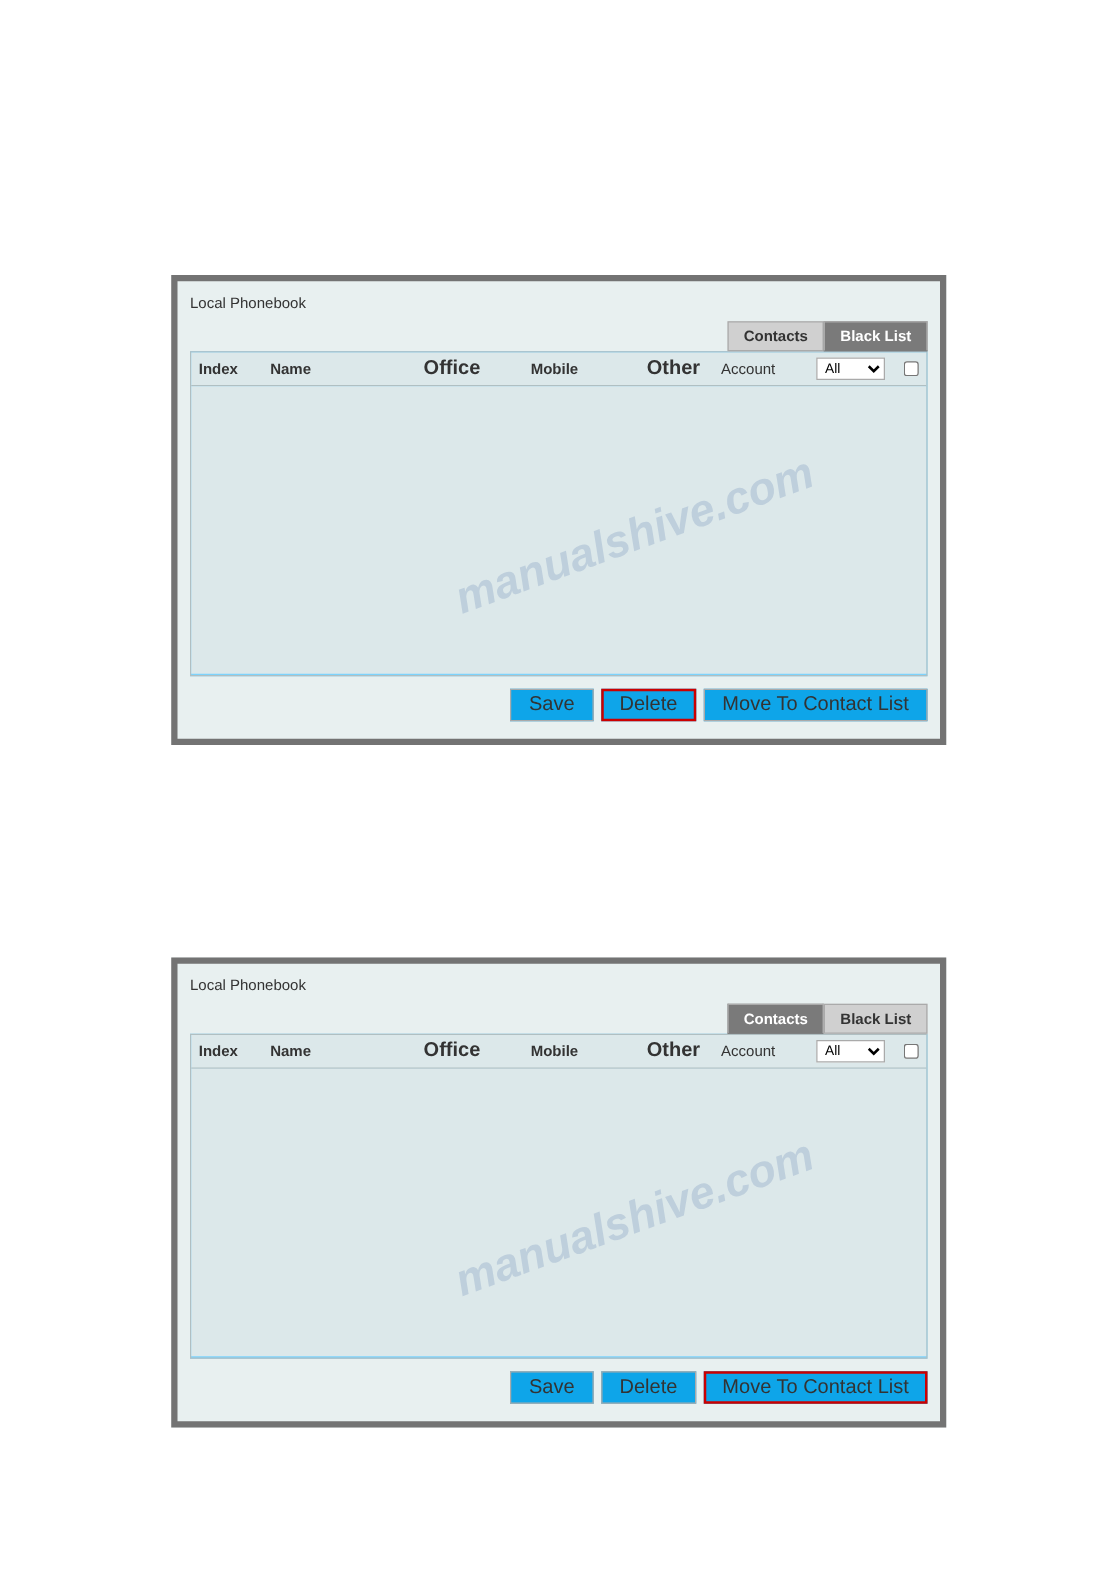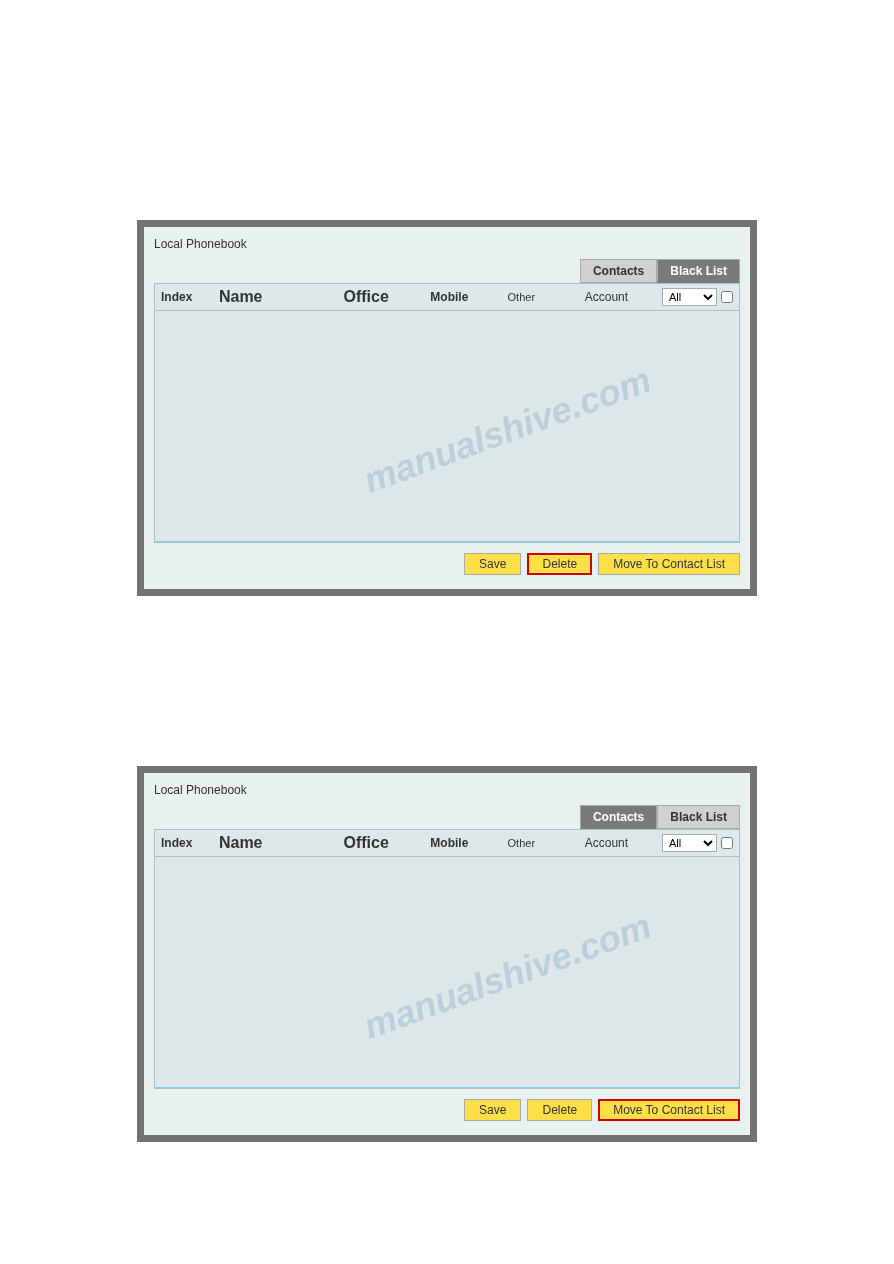--- a/index.html
+++ b/index.html
@@ -38,21 +38,21 @@
       margin-top: 220px;
     }
 
     .bottom-section {
       margin-top: 170px;
     }
 
     .phonebook-panel {
       width: 620px;
       background: #e8f0f0;
-      border: 7px solid #737373;
+      border: 5px solid #737373;
       padding: 10px;
     }
 
     .panel-title {
       font-size: 12px;
       color: #333;
       margin-bottom: 8px;
       font-weight: normal;
     }
 
@@ -100,51 +100,52 @@
 
     .col-index {
       width: 60px;
       font-weight: bold;
       font-size: 12px;
     }
 
     .col-name {
       width: 129px;
       font-weight: bold;
-      font-size: 16px;
+      font-size: 12px;
     }
 
     .col-office {
       width: 90px;
       font-weight: bold;
       font-size: 16px;
     }
 
     .col-mobile {
       width: 80px;
       font-weight: bold;
       font-size: 12px;
     }
 
     .col-other {
       width: 80px;
-      font-weight: normal;
-      font-size: 11px;
+      font-weight: bold;
+      font-size: 16px;
+      text-align: center;
     }
 
     .col-account {
       width: 80px;
       font-weight: normal;
       font-size: 12px;
     }
 
     .col-filter {
       display: flex;
       align-items: center;
-      gap: 4px;
+      gap: 15px;
       margin-left: auto;
     }
 
     .filter-select {
       font-size: 11px;
       padding: 1px 2px;
       border: 1px solid #aaa;
       background: #fff;
       width: 55px;
     }
@@ -177,23 +178,23 @@
       display: flex;
       justify-content: flex-end;
       align-items: center;
       gap: 6px;
       margin-top: 6px;
       padding: 4px 0;
     }
 
     .btn {
       padding: 3px 14px;
-      font-size: 12px;
+      font-size: 16px;
       border: 1px solid #aaa;
-      background: #fde047;
+      background: #0ea5e9;
       cursor: pointer;
       color: #333;
     }
 
     .btn-highlighted {
       border: 2px solid #cc0000;
       padding: 2px 13px;
     }
   </style>
 </head>

